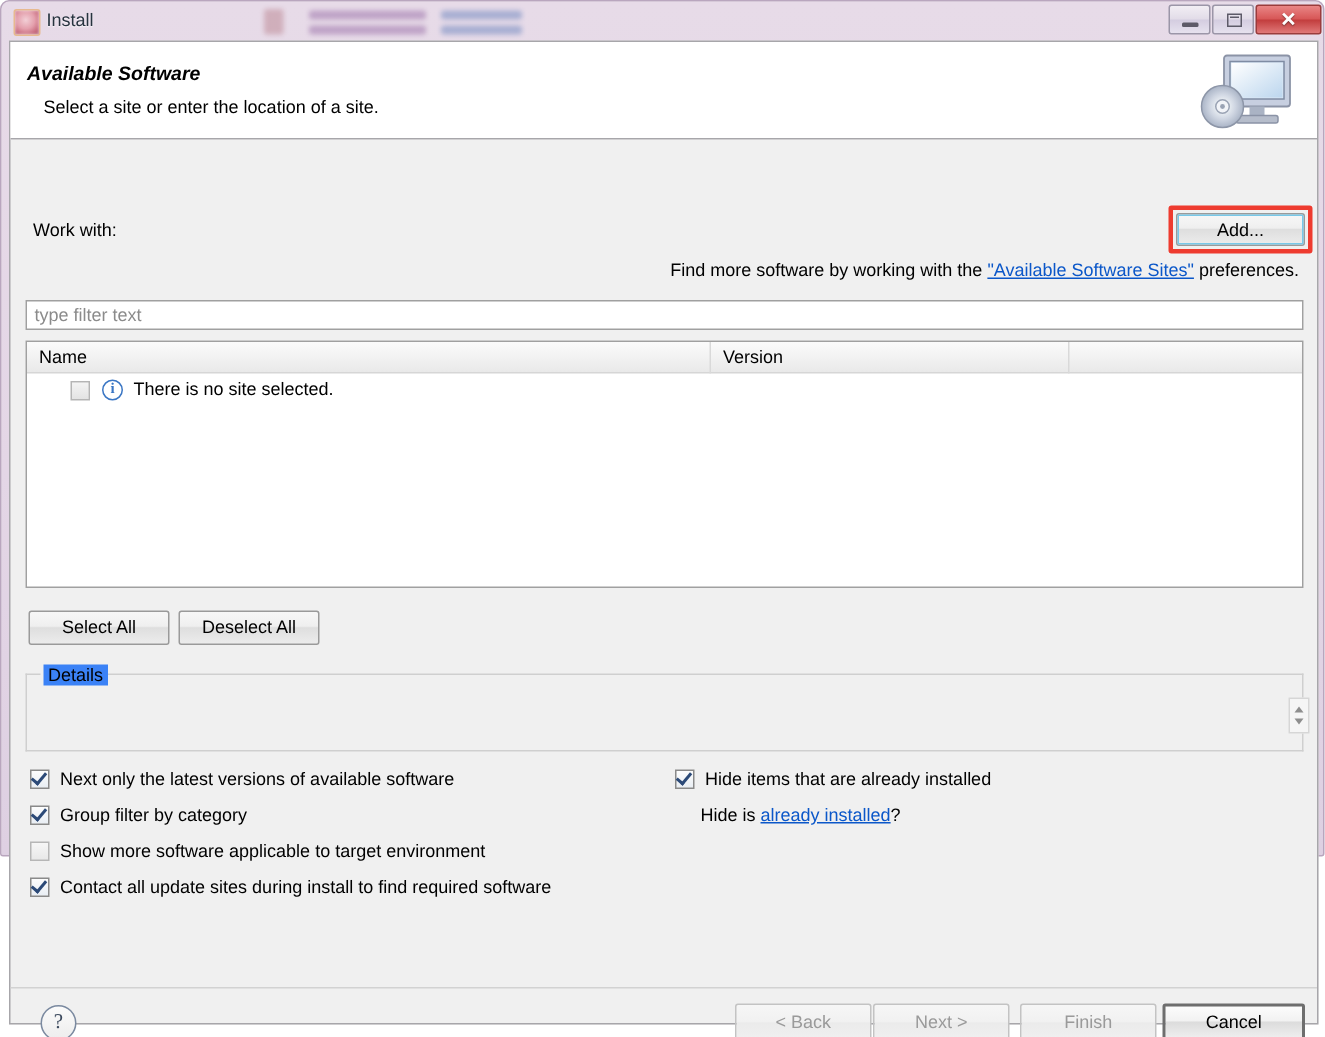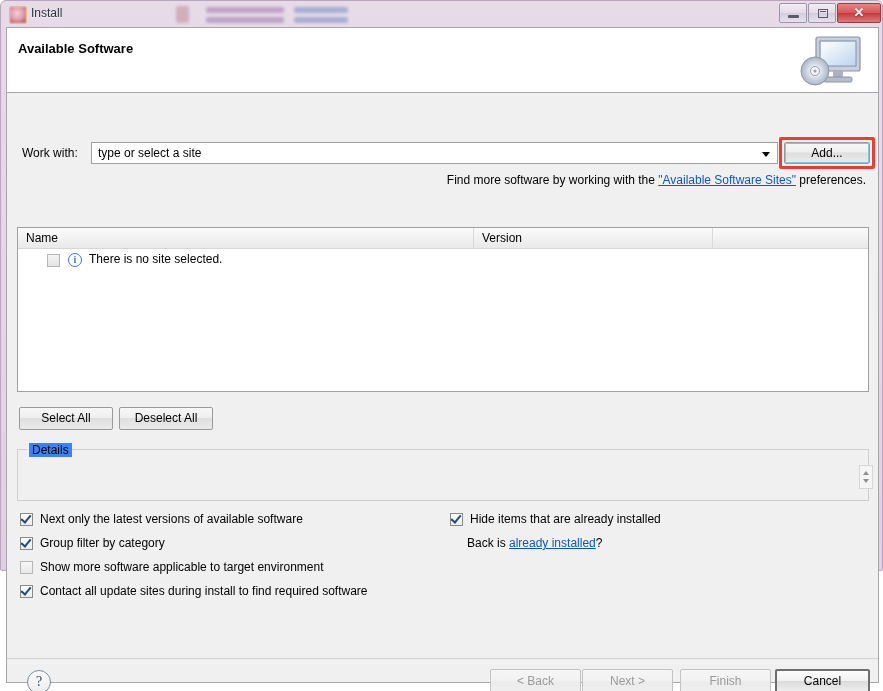--- a/index.html
+++ b/index.html
@@ -143,20 +143,21 @@
     background: #ffffff;
     border-bottom: 1px solid #a7a6aa;
     box-sizing: border-box;
   }
   .header-title {
     position: absolute;
     left: 11px; top: 13px;
     font-size: 13px;
     font-weight: bold;
     color: #000;
+    font-style: italic;
   }
   .header-sub {
     position: absolute;
     left: 22px; top: 36px;
     font-size: 12px;
     color: #000;
   }
   .header-icon {
     position: absolute;
     right: 10px; top: 5px;
@@ -465,20 +466,21 @@
       <div class="winbtn close">
         <div class="glyph-close">✕</div>
       </div>
     </div>
   </div>
 
   <div class="client">
 
     <div class="header">
       <div class="header-title">Available Software</div>
+      <div class="header-sub">Select a site or enter the location of a site.</div>
       <svg class="header-icon" viewBox="0 0 72 58">
         <rect x="20" y="4" width="44" height="34" rx="2" fill="#c7cfe0" stroke="#8b93a6" stroke-width="1.2"></rect>
         <rect x="24" y="8" width="36" height="25" fill="#dbe8f6" stroke="#7f8ca3" stroke-width="1"></rect>
         <rect x="25" y="9" width="34" height="23" fill="url(#sg)"></rect>
         <defs>
           <linearGradient id="sg" x1="0" y1="0" x2="1" y2="1">
             <stop offset="0%" stop-color="#ffffff"></stop>
             <stop offset="100%" stop-color="#bcd6ee"></stop>
           </linearGradient>
           <radialGradient id="cd" cx="0.5" cy="0.5" r="0.5">
@@ -490,31 +492,30 @@
         </defs>
         <rect x="37" y="38" width="10" height="6" fill="#aab3c4"></rect>
         <rect x="28" y="44" width="28" height="5" rx="1.5" fill="#b6bdcb" stroke="#8b93a6" stroke-width="1"></rect>
         <circle cx="19" cy="38" r="14" fill="url(#cd)" stroke="#8d96a8" stroke-width="1"></circle>
         <circle cx="19" cy="38" r="4.5" fill="#f2f4f8" stroke="#9aa3b4" stroke-width="1"></circle>
         <circle cx="19" cy="38" r="1.6" fill="#9aa3b4"></circle>
       </svg>
     </div>
 
     <div class="lbl-workwith">Work with:</div>
-    <div class="combo">
-      <div class="combo-text">type or select a site</div>
-      <div class="combo-arrow"></div>
-    </div>
     <div class="add-annot"></div>
     <div class="add-btn btn">Add...</div>
 
     <div class="findline">
       <span>Find more software by working with the </span><a class="link">"Available Software Sites"</a><span> preferences.</span>
     </div>
 
+    <div class="filterbox">
+      <span>type filter text</span>
+    </div>
 
     <div class="table">
       <div class="thead">
         <div class="th c2">Version</div>
         <div class="th c1">Name</div>
         <div class="th c3"></div>
       </div>
       <div class="trow">
         <div class="row-check"></div>
         <div class="row-info">i</div>
@@ -557,21 +558,21 @@
       <div class="cb-label">Contact all update sites during install to find required software</div>
     </div>
 
     <div class="cbrow" style="left:443px; top:484px;">
       <div class="cb">
           <div class="tick"></div>
         </div>
       <div class="cb-label">Hide items that are already installed</div>
     </div>
     <div class="whatis">
-      <span>Back is </span><a class="link">already installed</a><span>?</span>
+      <span>Hide is </span><a class="link">already installed</a><span>?</span>
     </div>
 
     <div class="footer-sep"></div>
     <div class="help-btn">?</div>
     <div class="btn disabled btn-back">&lt; Back</div>
     <div class="btn disabled btn-next">Next &gt;</div>
     <div class="btn disabled btn-finish">Finish</div>
     <div class="btn default btn-cancel">Cancel</div>
 
   </div>

